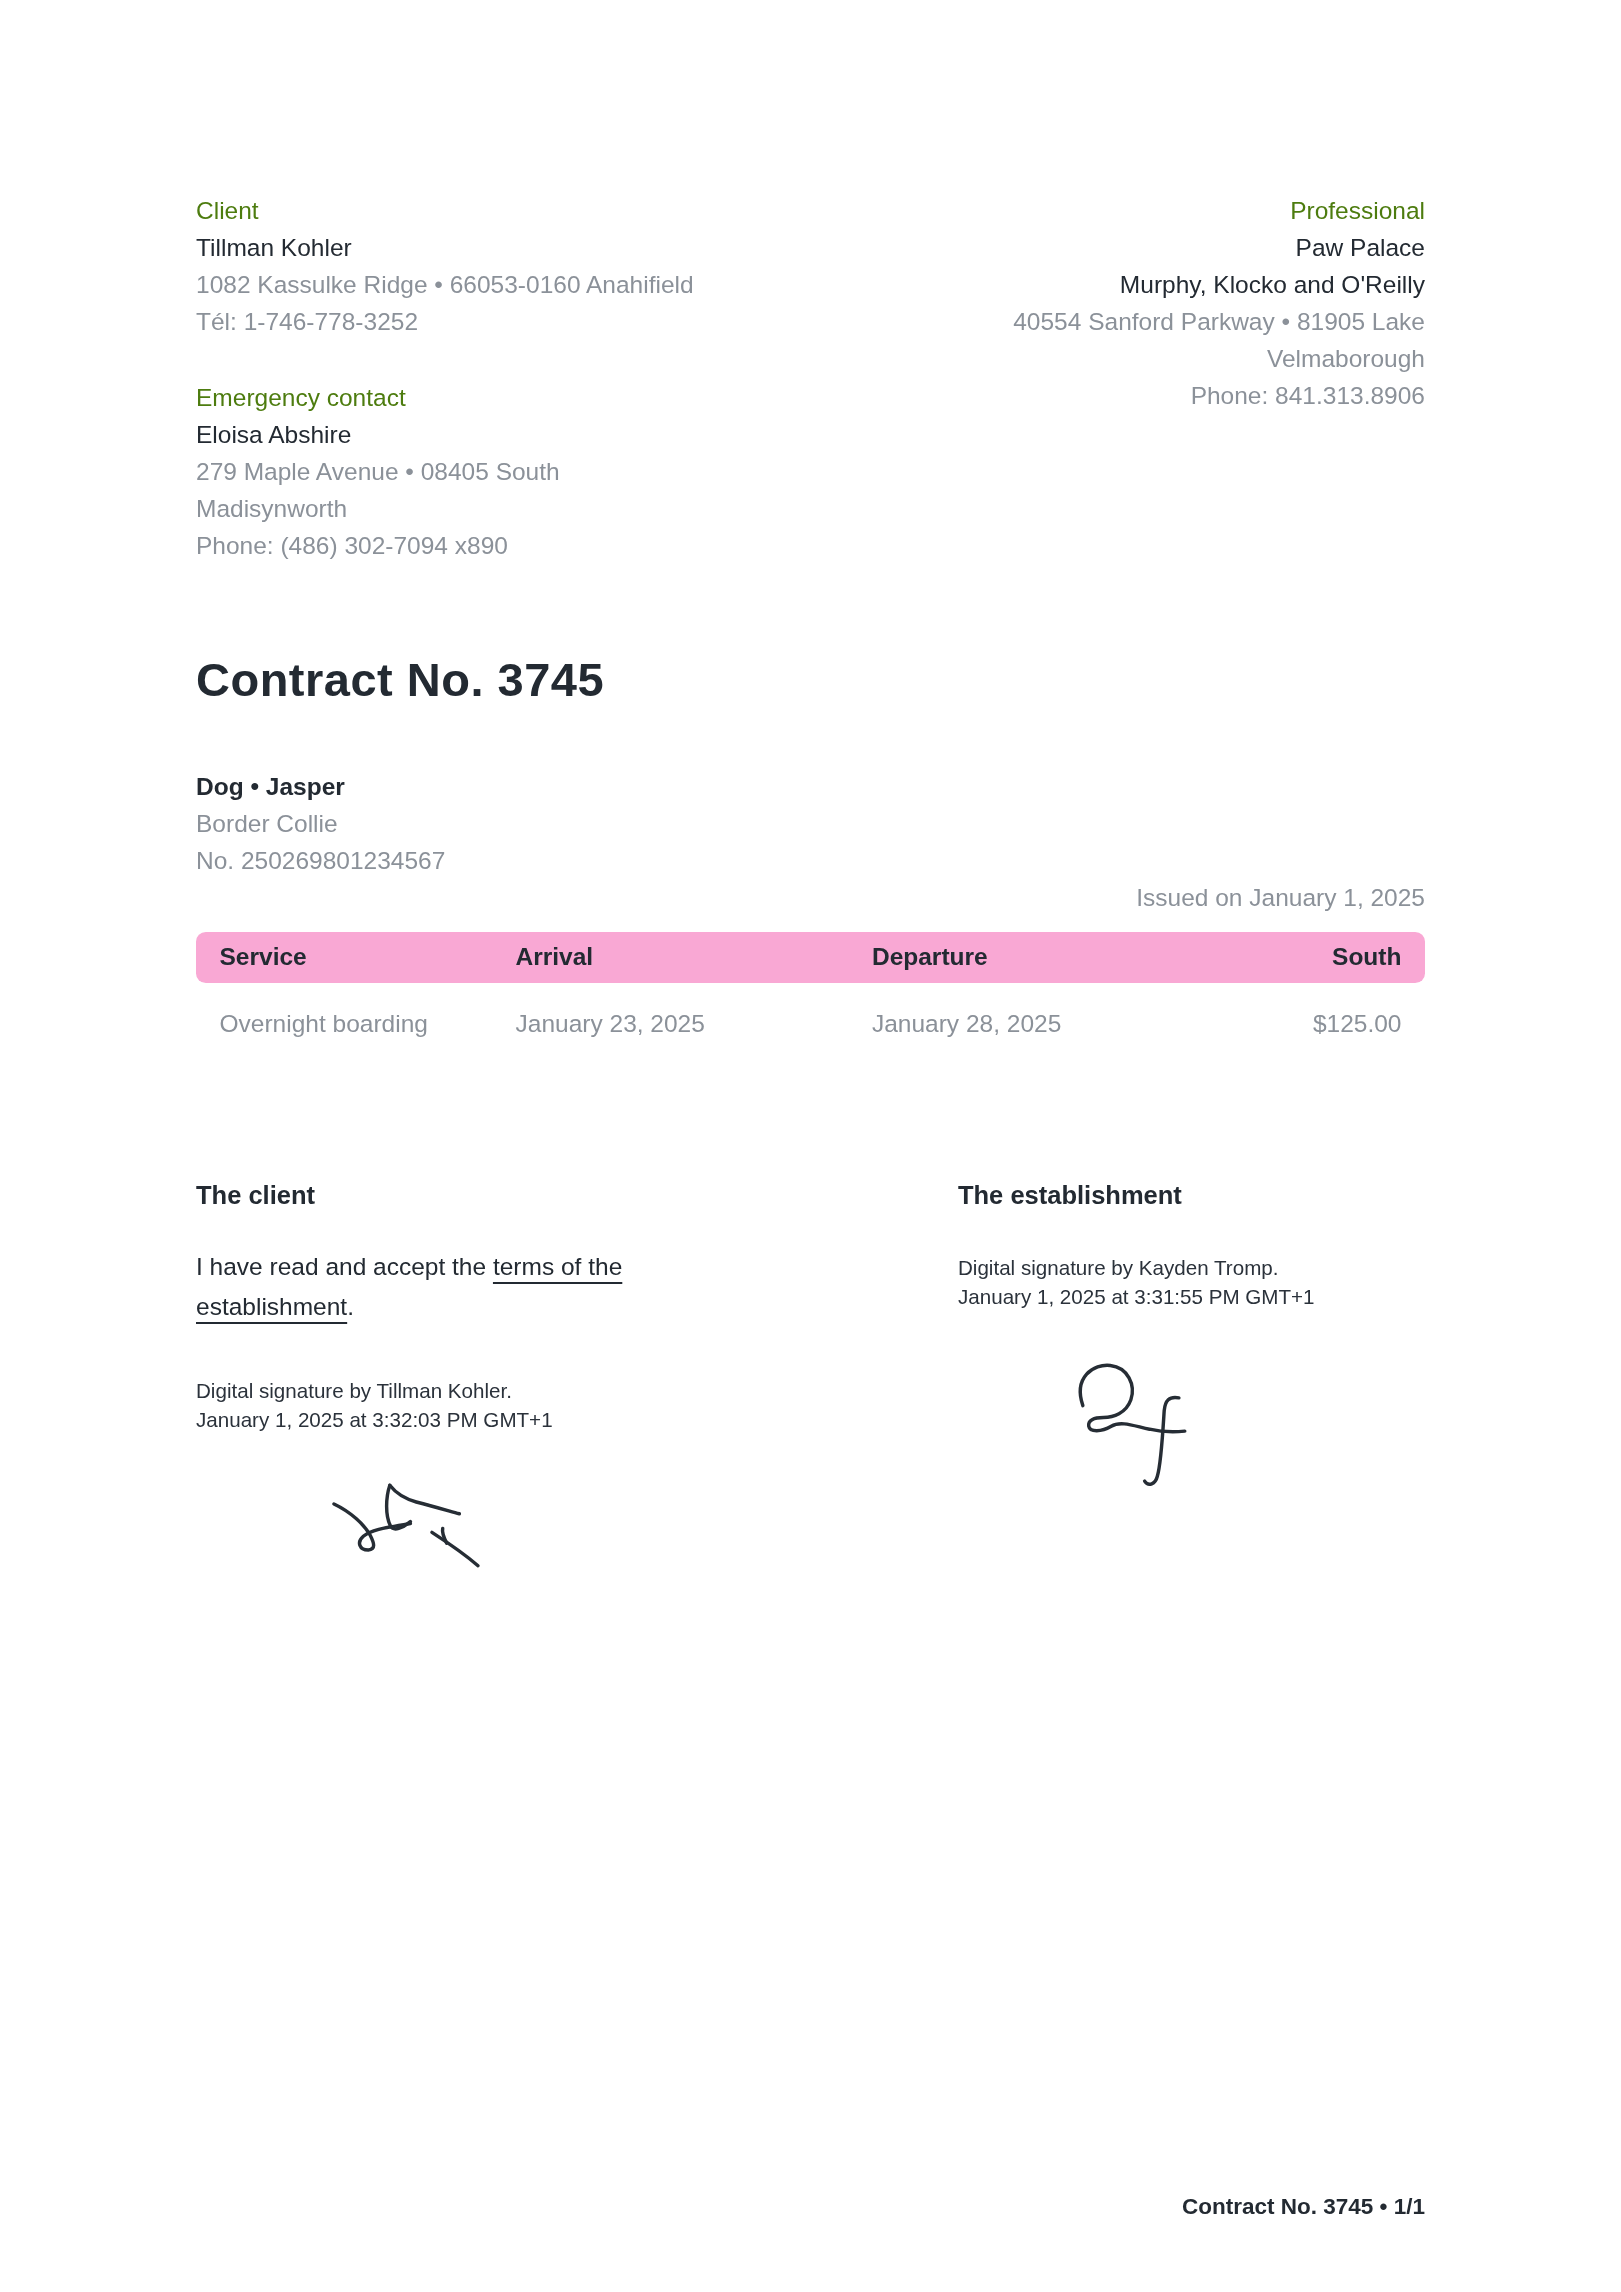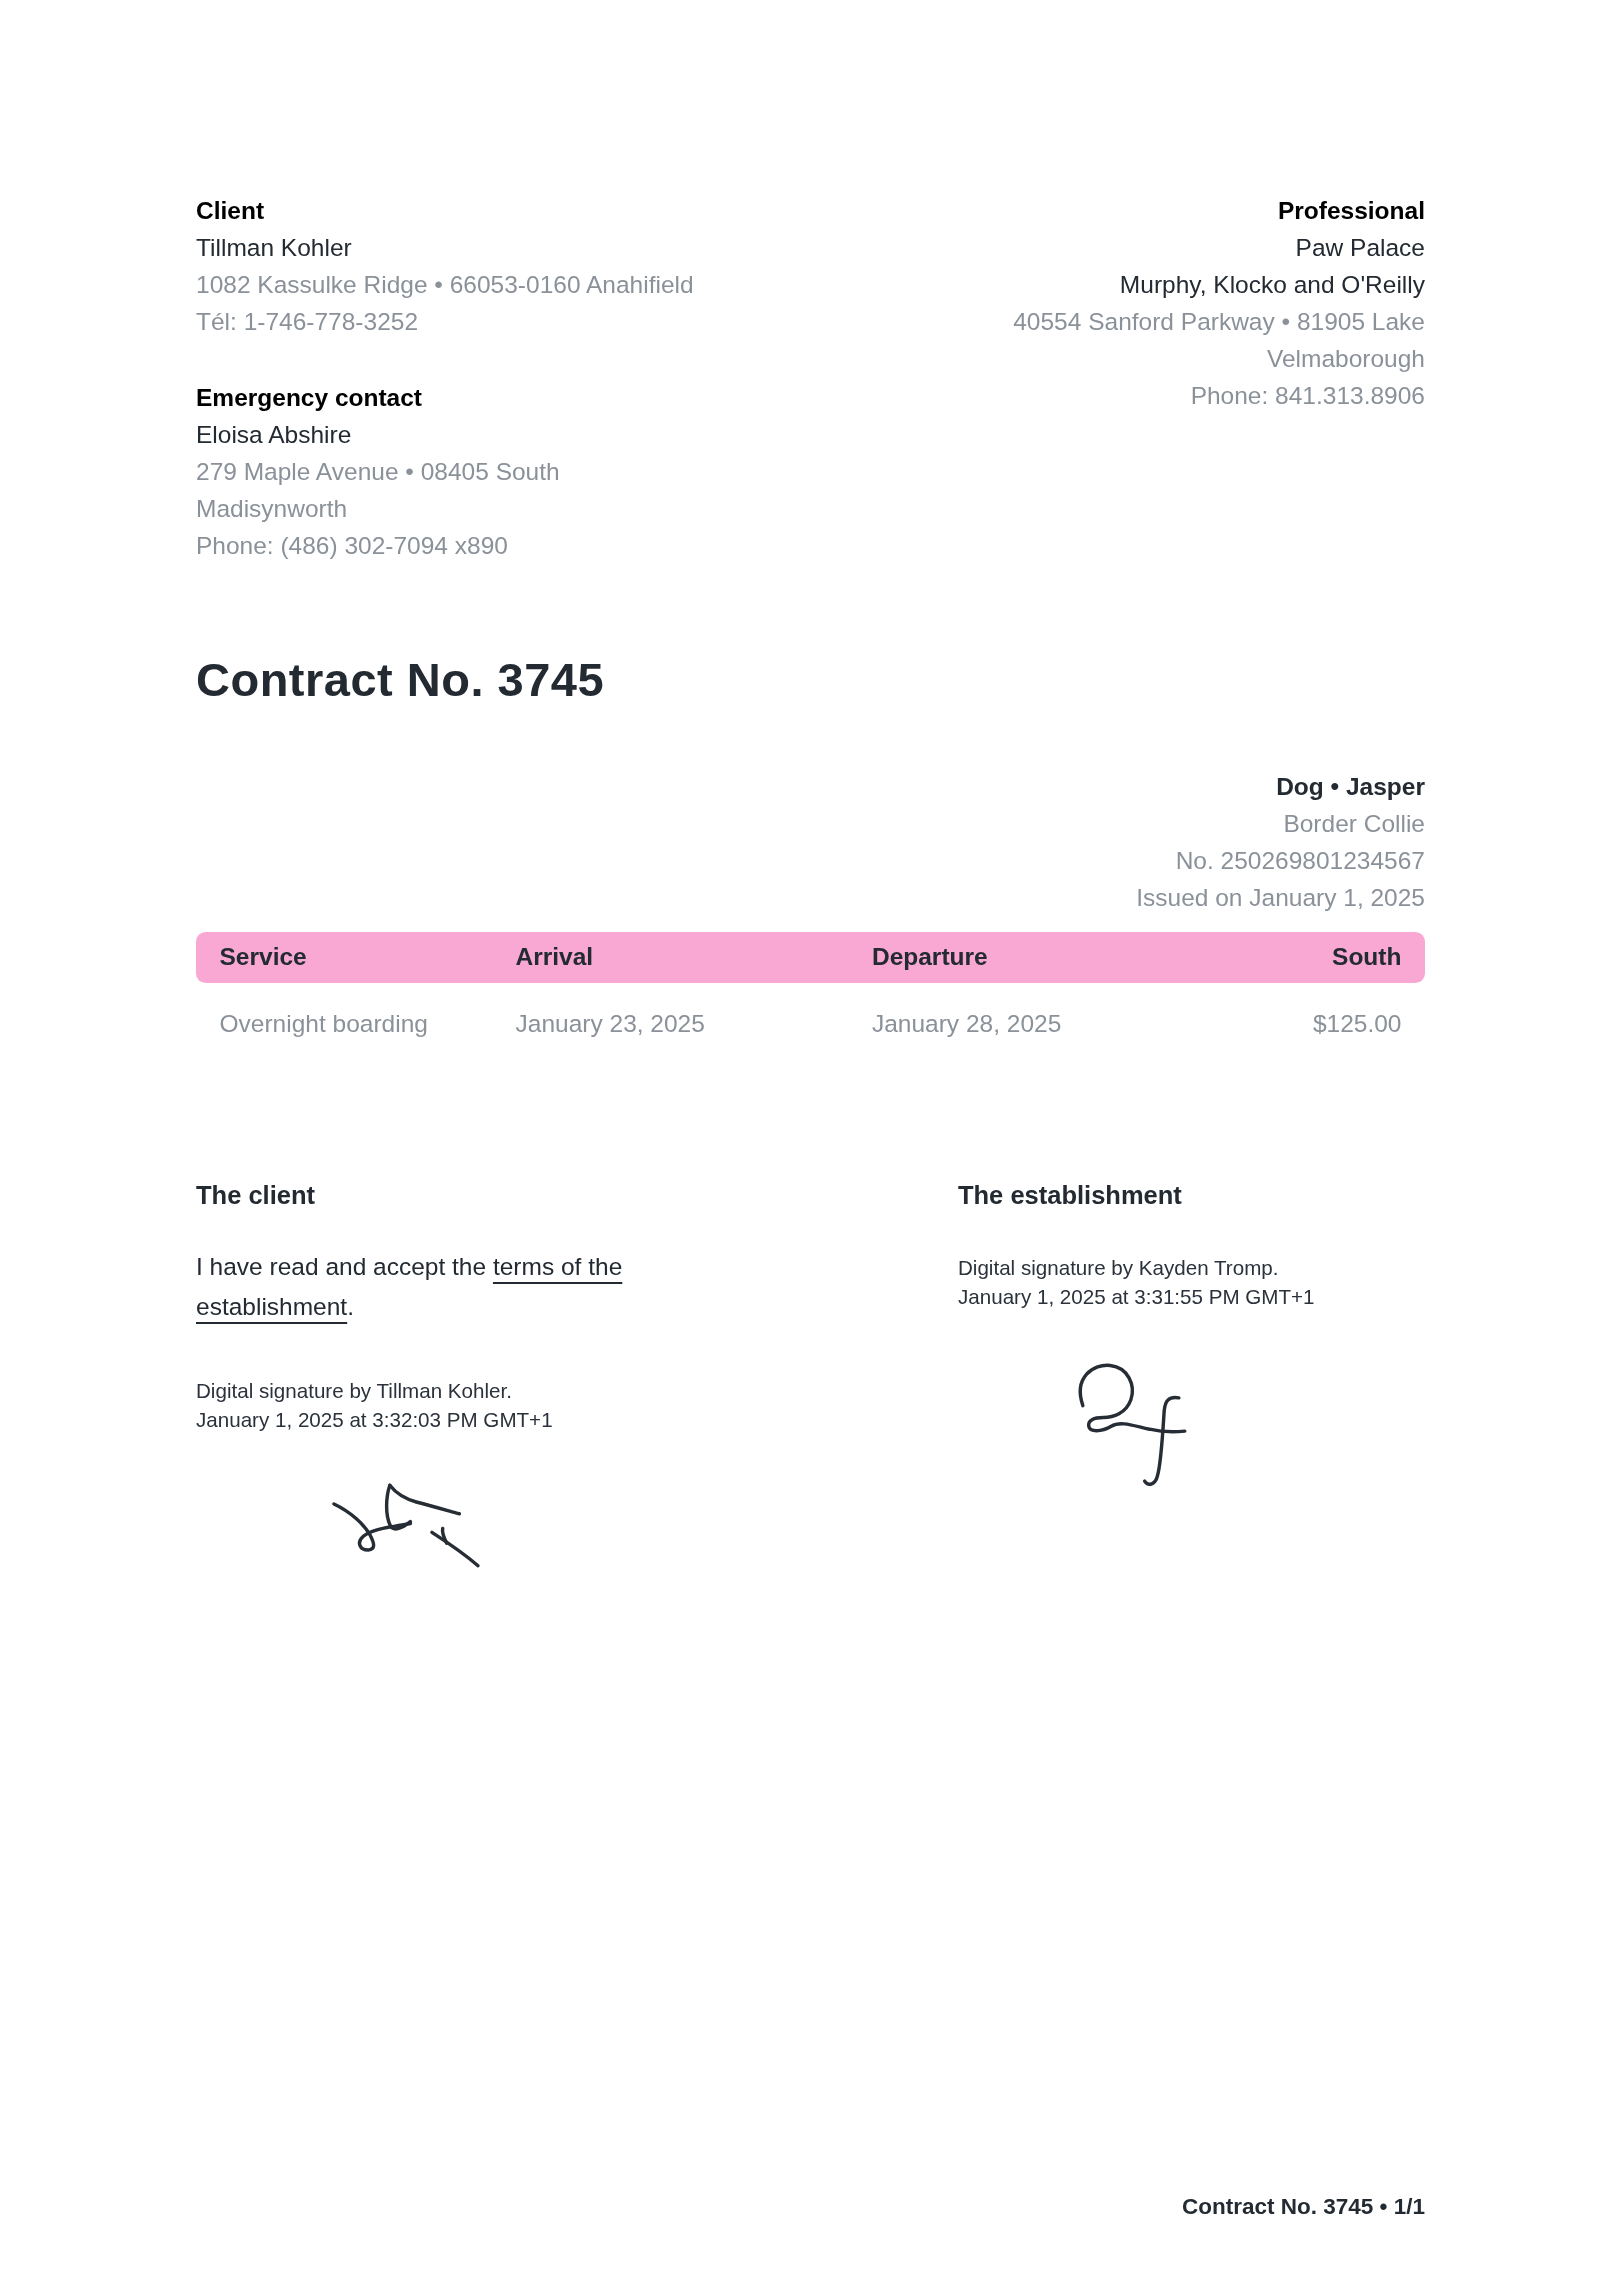--- a/index.html
+++ b/index.html
@@ -18,37 +18,37 @@
 
   
   .parties {
     display: flex;
     justify-content: space-between;
     padding-top: 192px;
   }
   .party-left { width: 56%; }
   .party-right { width: 44%; text-align: right; }
   .block { font-size: 24.5px; line-height: 37px; }
-  .block .label { font-weight: 700; color: #000000; }
+  .block .label { font-weight: 400; color: #4d7c0f; }
   .block .strong { color: #232a32; }
   .block .muted { color: #8b9199; }
   .emergency { margin-top: 39px; }
 
   
   .doc-title {
     margin-top: 88px;
     font-size: 47px;
     line-height: 55px;
     font-weight: 700;
     color: #232a32;
     letter-spacing: 0.5px;
   }
 
   
-  .pet { margin-top: 61px; font-size: 24.5px; line-height: 37px; text-align: right; }
+  .pet { margin-top: 61px; font-size: 24.5px; line-height: 37px; }
   .pet .pet-title { font-weight: 700; color: #232a32; }
   .pet .muted { color: #8b9199; }
 
   .issued {
     margin-top: 0px;
     text-align: right;
     font-size: 24.5px;
     line-height: 37px;
     color: #8b9199;
   }

